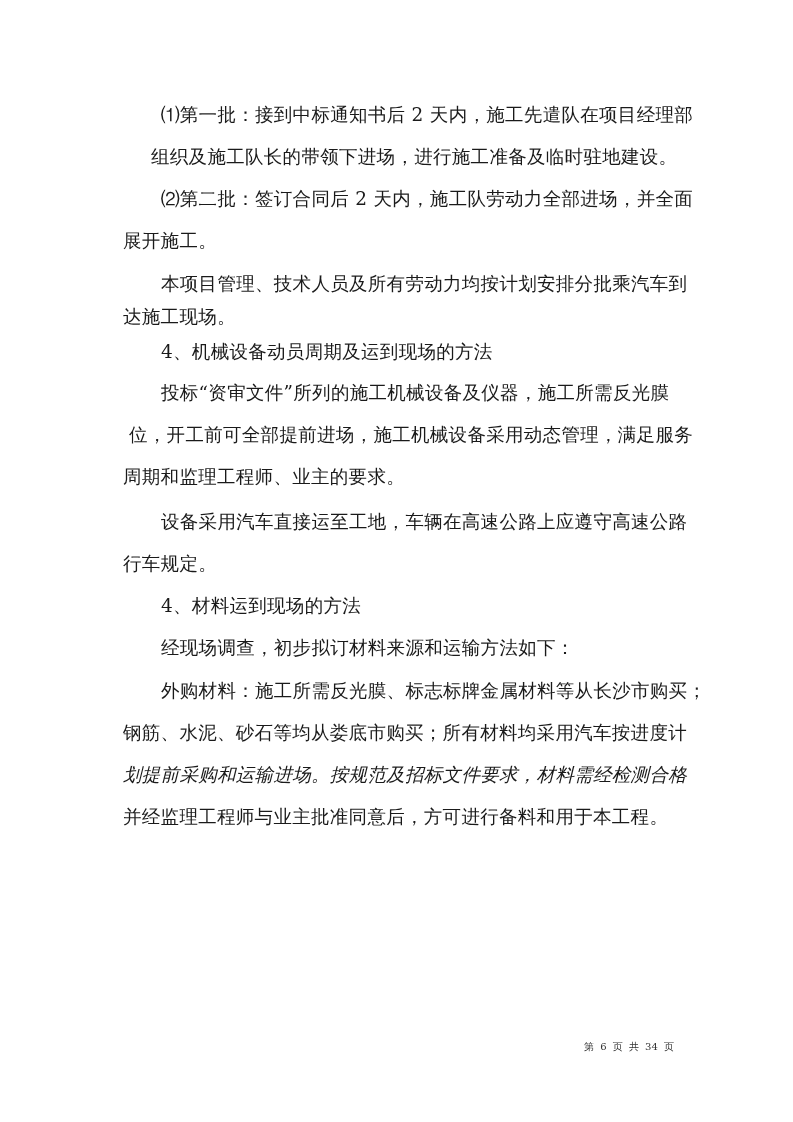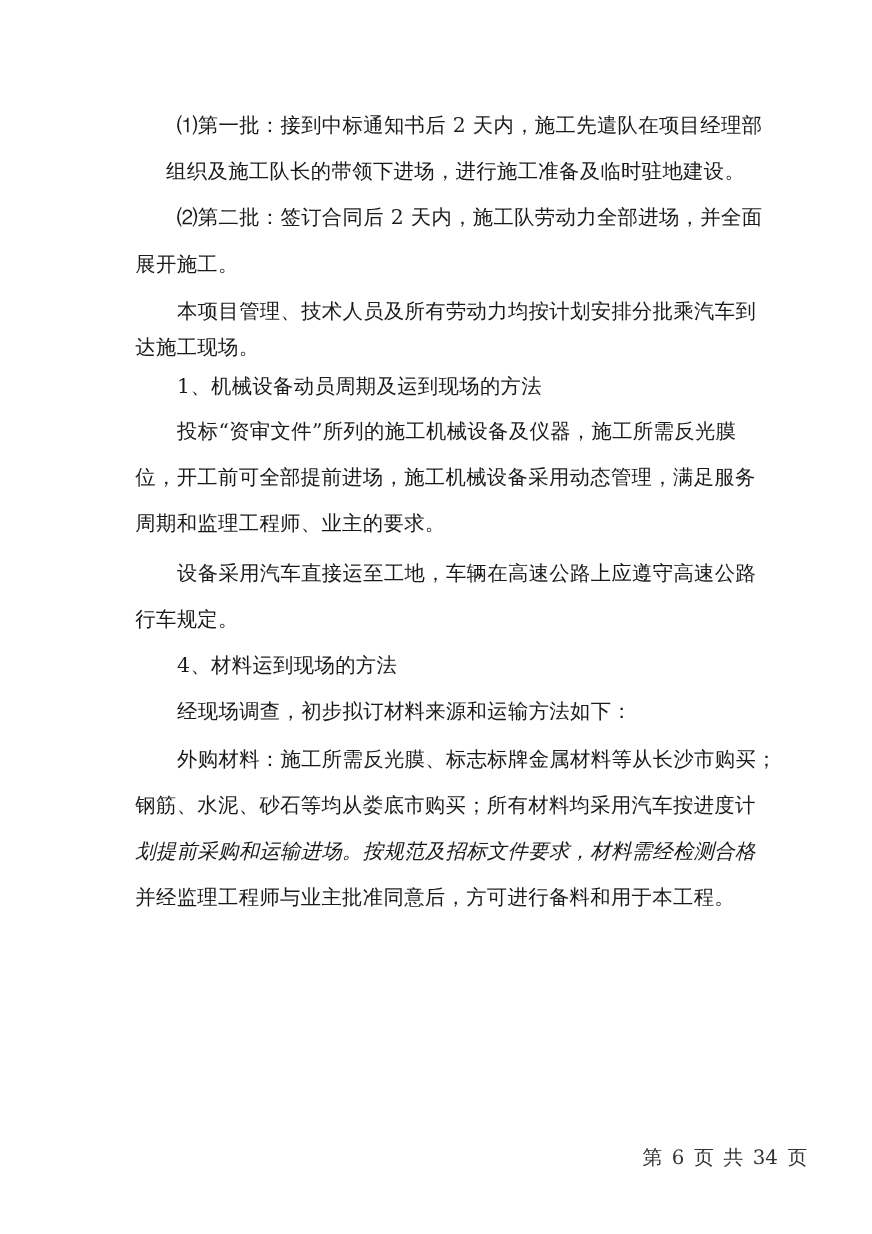--- a/index.html
+++ b/index.html
@@ -2,37 +2,37 @@
 <html><head>
 <meta charset="utf-8">
 <style>
   html, body { margin:0; padding:0; background:#ffffff; }
   body { width:793px; height:1122px; position:relative; overflow:hidden;
          font-family: "DejaVu Serif", "Liberation Serif", serif; color:#1a1a1a; }
   .page { position:absolute; left:4px; top:0; width:793px; height:1122px; }
   .line { position:absolute; left:119px; width:570px; font-size:18.5px; line-height:24px;
           white-space:nowrap; letter-spacing:0.3px; }
   .indent { left:157px; width:532px; }
-  .footer { position:absolute; top:1040px; left:580px; width:110px; font-size:18px;
+  .footer { position:absolute; top:1040px; left:580px; width:110px; font-size:10px;
             white-space:nowrap; word-spacing:3px; color:#333; }
 </style>
 </head>
 <body>
 
 <div class="page">
   <div id="body-lines">
       <div class="line indent" style="top: 103px;">⑴第一批：接到中标通知书后 2 天内，施工先遣队在项目经理部</div>
       <div class="line" style="top: 145px; margin-left: 28px;">组织及施工队长的带领下进场，进行施工准备及临时驻地建设。</div>
       <div class="line indent" style="top: 187px;">⑵第二批：签订合同后 2 天内，施工队劳动力全部进场，并全面</div>
       <div class="line" style="top: 229px;">展开施工。</div>
       <div class="line indent" style="top: 272px;">本项目管理、技术人员及所有劳动力均按计划安排分批乘汽车到</div>
       <div class="line" style="top: 305px;">达施工现场。</div>
-      <div class="line indent" style="top: 340px;">1、机械设备动员周期及运到现场的方法</div>
+      <div class="line indent" style="top: 340px;">4、机械设备动员周期及运到现场的方法</div>
       <div class="line indent" style="top: 381px;">投标“资审文件”所列的施工机械设备及仪器，施工所需反光膜</div>
-      <div class="line" style="top: 423px;">位，开工前可全部提前进场，施工机械设备采用动态管理，满足服务</div>
+      <div class="line" style="top: 423px; text-align: right;">位，开工前可全部提前进场，施工机械设备采用动态管理，满足服务</div>
       <div class="line" style="top: 465px;">周期和监理工程师、业主的要求。</div>
       <div class="line indent" style="top: 510px;">设备采用汽车直接运至工地，车辆在高速公路上应遵守高速公路</div>
       <div class="line" style="top: 552px;">行车规定。</div>
       <div class="line indent" style="top: 594px;">4、材料运到现场的方法</div>
       <div class="line indent" style="top: 636px;">经现场调查，初步拟订材料来源和运输方法如下：</div>
       <div class="line indent" style="top: 679px;">外购材料：施工所需反光膜、标志标牌金属材料等从长沙市购买；</div>
       <div class="line" style="top: 721px;">钢筋、水泥、砂石等均从娄底市购买；所有材料均采用汽车按进度计</div>
       <div class="line" style="top: 763px; font-style: italic;">划提前采购和运输进场。按规范及招标文件要求，材料需经检测合格</div>
       <div class="line" style="top: 805px;">并经监理工程师与业主批准同意后，方可进行备料和用于本工程。</div>
     </div>

